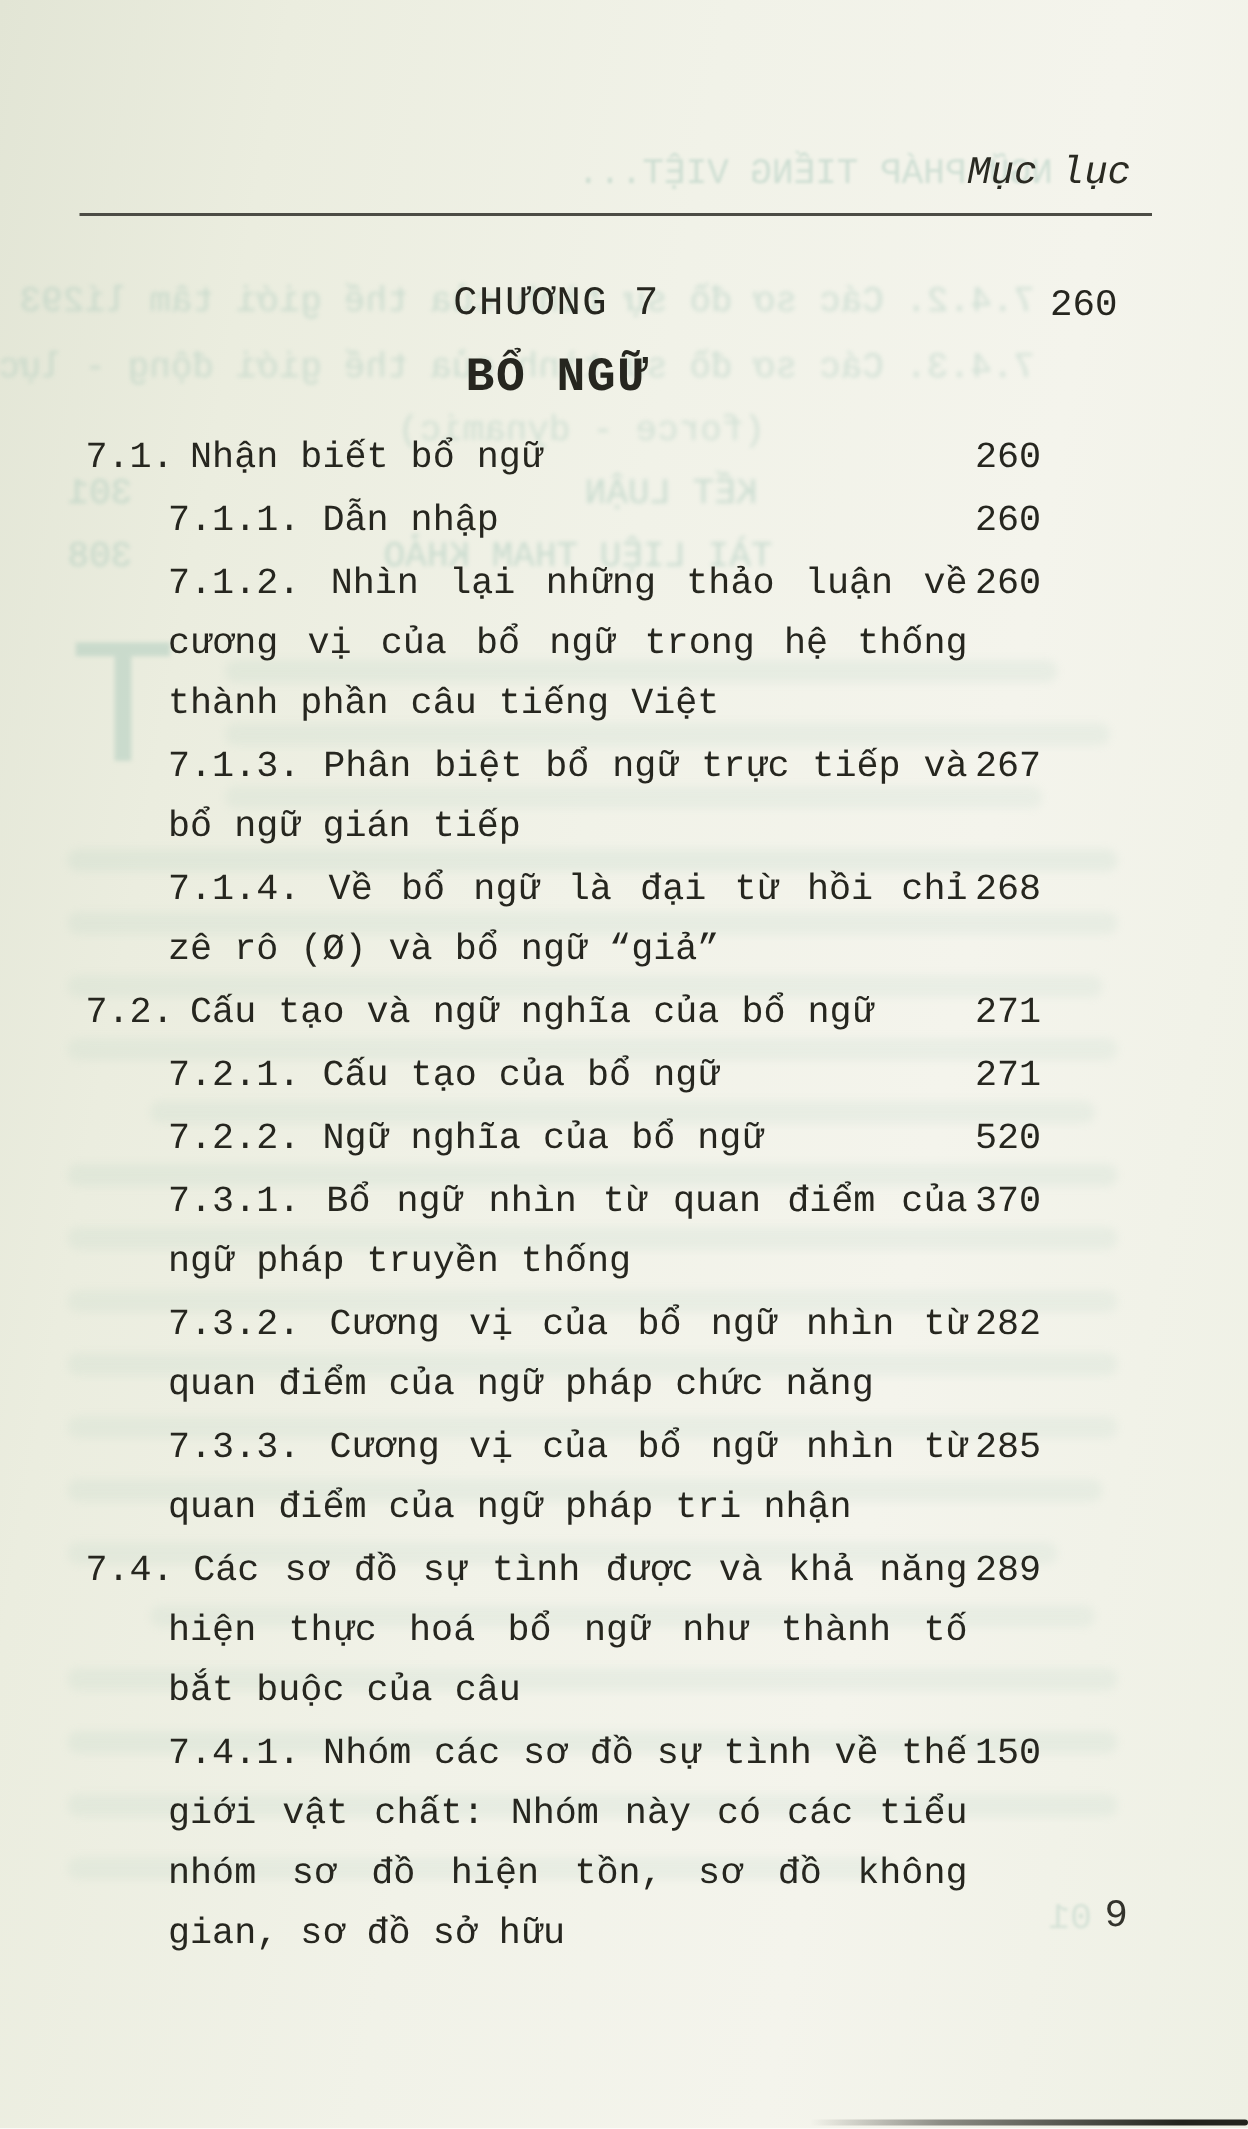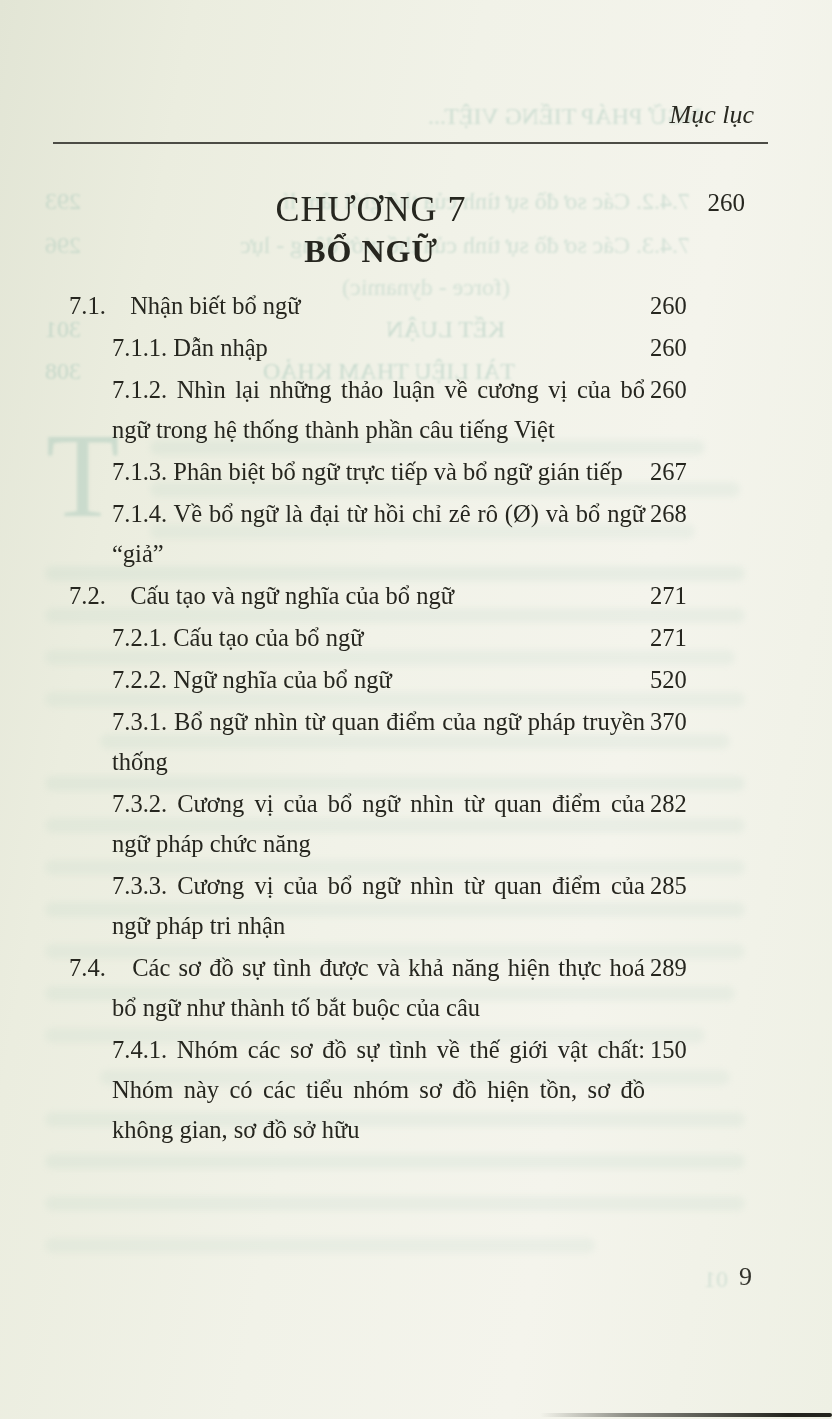--- a/index.html
+++ b/index.html
@@ -2,58 +2,58 @@
 <html><head>
 <meta charset="utf-8">
 <style>
   html,body{margin:0;padding:0;}
   .scan{
     position:relative;
     width:832px;height:1419px;
     overflow:hidden;
     background:
       linear-gradient(100deg, #e2e5d5 0%, #ebeddf 18%, #f1f2e8 45%, #f4f4ec 70%, #eef0e4 100%);
-    font-family:Liberation Serif, serif;
+    font-family:Liberation Mono, monospace;
     color:#26261f;
   }
   
   .running-header{
     position:absolute;top:98px;right:78px;
     font-style:italic;font-size:26px;line-height:34px;color:#2a2a22;
   }
   .header-rule{
     position:absolute;top:142px;left:53px;width:715px;height:2px;
     background:#4c4c45;
   }
   
   .chapter-row{
     position:absolute;left:57px;width:688px;
     text-align:center;
   }
   .chapter-row.c1{top:188px;}
   .chapter-row.c2{top:233px;}
-  .chapter-label{font-size:36px;letter-spacing:1px;padding-right:60px;text-align:right;}
+  .chapter-label{font-size:27px;letter-spacing:1px;padding-right:60px;text-align:right;}
   .chapter-title{font-size:32px;font-weight:bold;letter-spacing:1px;padding-right:60px;}
   .chapter-pg{
     position:absolute;right:0;top:1px;width:95px;text-align:right;font-size:25px;
   }
   
   .toc{
     position:absolute;top:286px;left:57px;width:688px;
     font-size:24.5px;line-height:40px;
   }
   .entry{
     position:relative;
     padding:0 100px 0 55px;
     margin-bottom:2px;
     text-align:justify;
     -moz-text-align-last:left;text-align-last:left;
   }
   .entry.lvl1{text-indent:-55px;}
-  .entry.lvl1 .num{display:inline-block;width:55px;text-indent:0;margin-left:12px;}
+  .entry.lvl1 .num{display:inline-block;width:55px;text-indent:0;}
   .entry .pg{
     position:absolute;right:0;top:0;width:95px;
     text-align:right;text-indent:0;
   }
   
   .folio{
     position:absolute;top:1262px;right:80px;
     font-size:26px;color:#33332c;
   }
   

